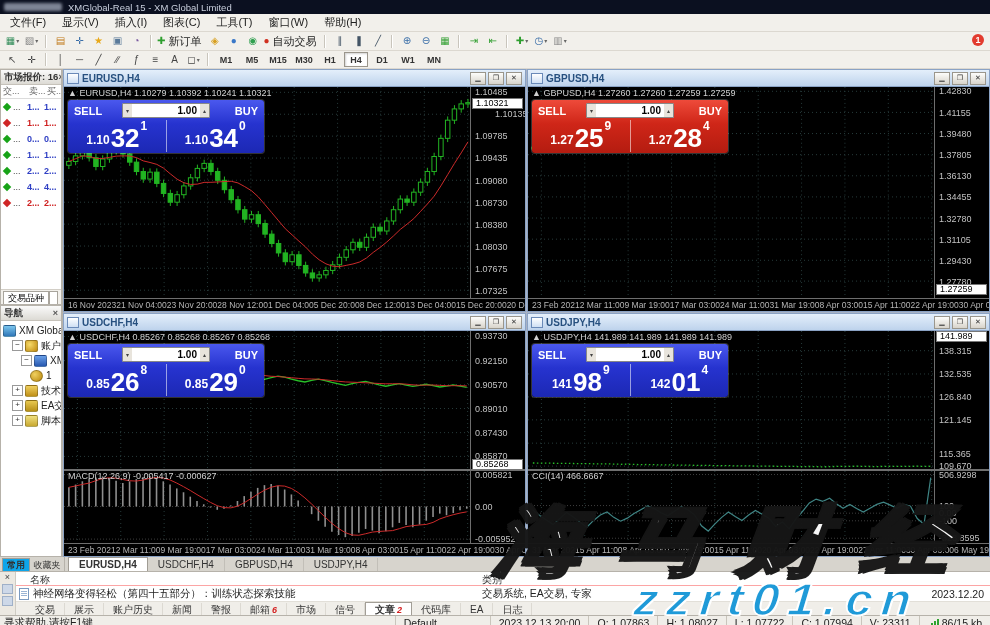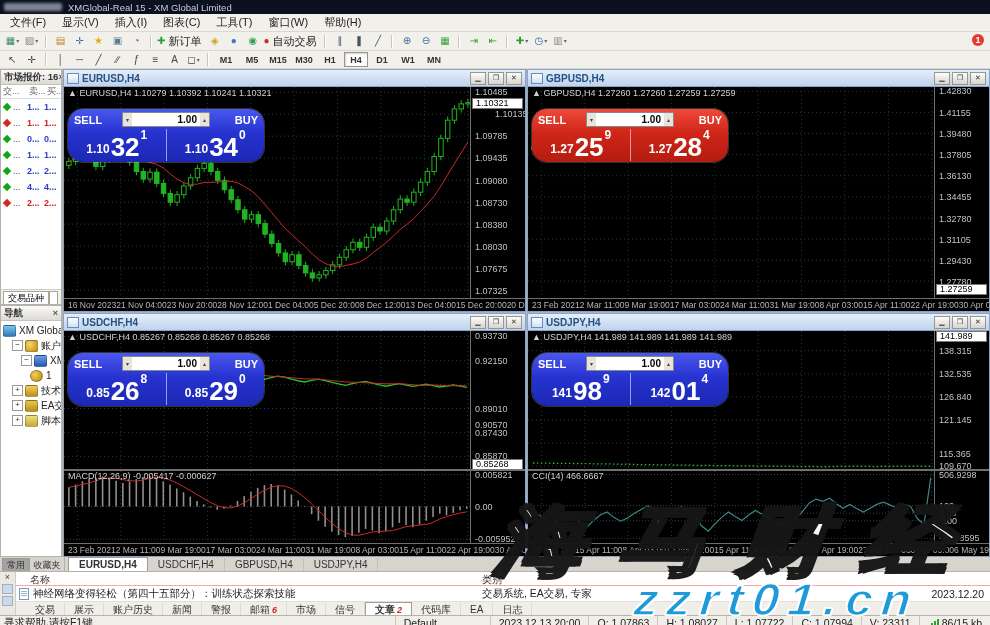--- a/index.html
+++ b/index.html
@@ -60,40 +60,40 @@
 .wbody{position:relative;flex:1;display:flex;overflow:hidden}
 .plot{flex:1;position:relative;overflow:hidden}
 svg.chart{position:absolute;inset:0;width:100%;height:100%}
 .axis{width:54px;border-left:1px solid #6e6e6e;position:relative;font-size:9px;color:#c2c2c2;flex:none}
 .tick{position:absolute;left:4px;line-height:9px;white-space:nowrap}
 .cur{position:absolute;left:1px;right:2px;background:#fff;color:#000;border:1px solid #777;line-height:9px;font-size:9px;padding:0 1px 0 3px;z-index:2;white-space:nowrap}
 .divider{position:absolute;left:0;right:0;height:2px;background:#707070;z-index:1}
 .timerow{height:12px;border-top:1px solid #6e6e6e;display:flex;justify-content:space-between;align-items:center;padding:0 4px;font-size:8.5px;color:#b5b5b5;white-space:nowrap;overflow:hidden;flex:none;background:#000}
 .info{position:absolute;left:4px;top:1px;font-size:9px;color:#d0d0d0;z-index:2;white-space:nowrap}
 .sublabel{position:absolute;left:4px;font-size:9px;color:#d0d0d0;z-index:2;white-space:nowrap}
-.quote{position:absolute;left:4px;top:22px;width:196px;height:53px;z-index:3;border-radius:15px;display:flex;flex-direction:column;color:#fff;box-shadow:0 0 0 1px rgba(255,255,255,.2)}
+.quote{position:absolute;left:4px;top:13px;width:196px;height:53px;z-index:3;border-radius:3px;display:flex;flex-direction:column;color:#fff;box-shadow:0 0 0 1px rgba(255,255,255,.2)}
 .quote.blue{background:linear-gradient(180deg,#4a58ee,#2633cf 45%,#1c28b4)}
 .quote.red{background:linear-gradient(180deg,#ee4a3a,#cf2618 45%,#b41c10)}
 .qrow1{height:17px;display:flex;align-items:center;padding:2px 6px 0}
 .qsell,.qbuy{font-weight:bold;font-size:11px;width:40px}
 .qbuy{text-align:right}
 .qvol{flex:1;margin:0 8px;background:#fff;color:#000;height:13px;display:flex;align-items:center;border:1px solid #888;font-size:10px;font-weight:bold;border-radius:1px}
 .vbtn{width:9px;height:100%;background:#e8e4dc;color:#444;font-size:6px;display:flex;align-items:center;justify-content:center;flex:none}
 .vval{flex:1;text-align:right;padding-right:3px}
 .qrow2{flex:1;display:flex;align-items:stretch}
 .qhalf{flex:1;display:flex;align-items:flex-end;justify-content:center;gap:1px;padding-bottom:3px}
 .qpre{font-size:12px;font-weight:bold;margin-bottom:3px}
 .qbig{font-size:26px;font-weight:bold;line-height:24px}
 .qsup{font-size:12px;font-weight:bold;align-self:flex-start;margin-top:0}
 .qdiv{width:1px;background:rgba(255,255,255,.55);margin:1px 0}
 
 .tabbar{height:14px;background:#d7d4cd;display:flex;border-bottom:1px solid #b6b2aa;align-items:flex-end}
 .navtabs{width:62px;flex:none;display:flex;padding-left:2px;border-right:1px solid #b6b2aa;align-items:flex-end;height:100%}
 .ntab{font-size:9px;padding:0 4px;height:12px;display:flex;align-items:center;color:#333;white-space:nowrap;overflow:hidden}
-.ntab.active{background:#a3a3a3;border:1px solid #a09c94;border-bottom:none;font-weight:normal}
+.ntab.active{background:#0ea5e9;border:1px solid #a09c94;border-bottom:none;font-weight:bold}
 .ctabs{display:flex;align-items:flex-end;height:100%;padding-left:3px}
 .ctab{font-size:10px;padding:0 10px;height:13px;display:flex;align-items:center;color:#333;border-right:1px solid #c2bfb8;white-space:nowrap}
 .ctab.active{background:#fff;border:1px solid #a09c94;border-bottom:none;font-weight:bold}
 .toolbox{height:43px;background:#fff;border-bottom:1px solid #b6b2aa;display:flex}
 .tb-strip{width:15px;flex:none;background:#ece9e2;border-right:1px solid #cfccc4;display:flex;flex-direction:column;align-items:center;padding-top:1px;gap:2px}
 .tb-strip .x{font-size:9px;color:#444;line-height:9px}
 .sideicon{width:9px;height:8px;background:#cdd8e8;border:1px solid #9fb0c8}
 .tb-main{flex:1;display:flex;flex-direction:column;position:relative;overflow:hidden}
 .tb-headrow{height:13px;border-bottom:1px solid #fca5a5;position:relative;font-size:10px;color:#333;flex:none}
 .th-name{position:absolute;left:14px;top:1px}
@@ -841,21 +841,21 @@
                     <span class="qbig">29</span>
                     <span class="qsup">0</span>
                   </span>
           </div>
         </div>
         <div class="sublabel" style="display: block; top: 140px;">MACD(12,26,9) -0.005417 -0.000627</div>
       </div>
       <div class="axis">
               <div class="tick" style="top: 1.49286px;">0.93730</div>
               <div class="tick" style="top: 25.6004px;">0.92150</div>
-              <div class="tick" style="top: 49.708px; margin-top: 40px;">0.90570</div>
+              <div class="tick" style="top: 49.708px;">0.90570</div>
               <div class="tick" style="top: 73.5104px;">0.89010</div>
               <div class="tick" style="top: 97.618px;">0.87430</div>
               <div class="tick" style="top: 121.42px;">0.85870</div>
               <div class="cur" style="top: 128px;">0.85268</div>
               <div class="tick" style="top: 139.623px;">0.005821</div>
               <div class="tick" style="top: 171.5px;">0.00</div>
               <div class="tick" style="top: 204.094px;">-0.005952</div>
             </div>
     <div class="divider" style="top: 138px;"></div>
           </div>

